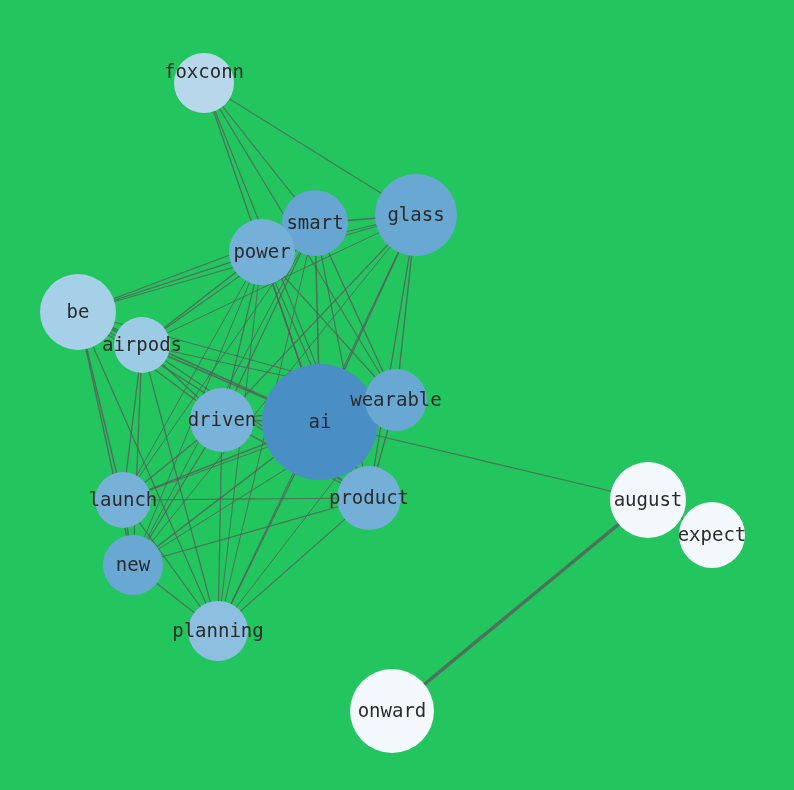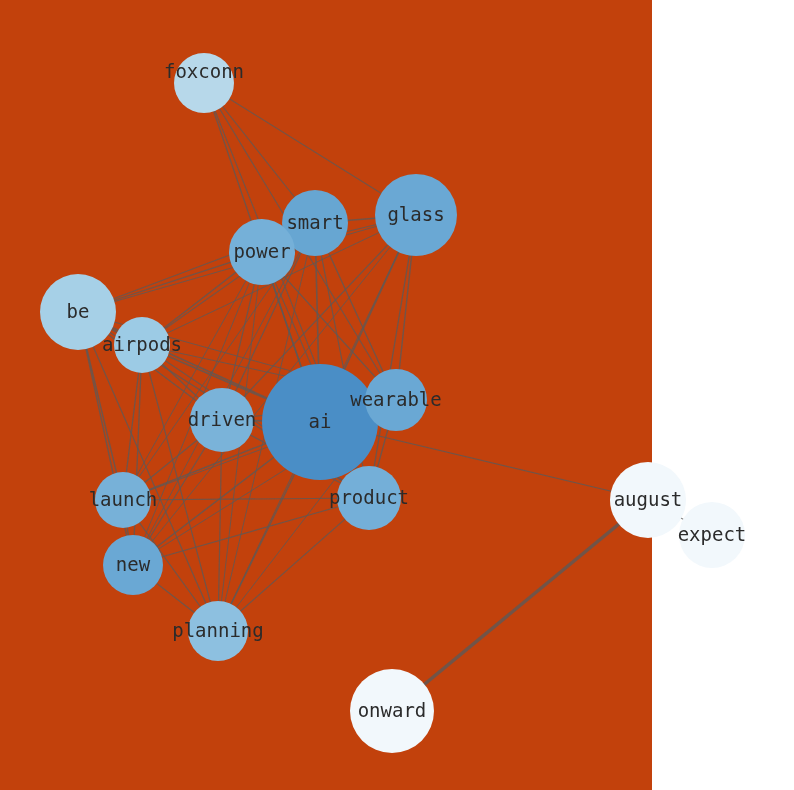--- a/index.html
+++ b/index.html
@@ -8,23 +8,23 @@
     background: #ffffff;
   }
   body {
     width: 794px;
     height: 790px;
     font-family: "DejaVu Sans Mono", "Liberation Mono", monospace;
     overflow: hidden;
   }
   #graph-root {
     position: relative;
-    width: 652px;
+    width: 794px;
     height: 790px;
-    background: #c2410c;
+    background: #22c55e;
   }
   svg#network-svg {
     position: absolute;
     top: 0;
     left: 0;
     width: 794px;
     height: 790px;
     display: block;
   }
   .node-circle {

